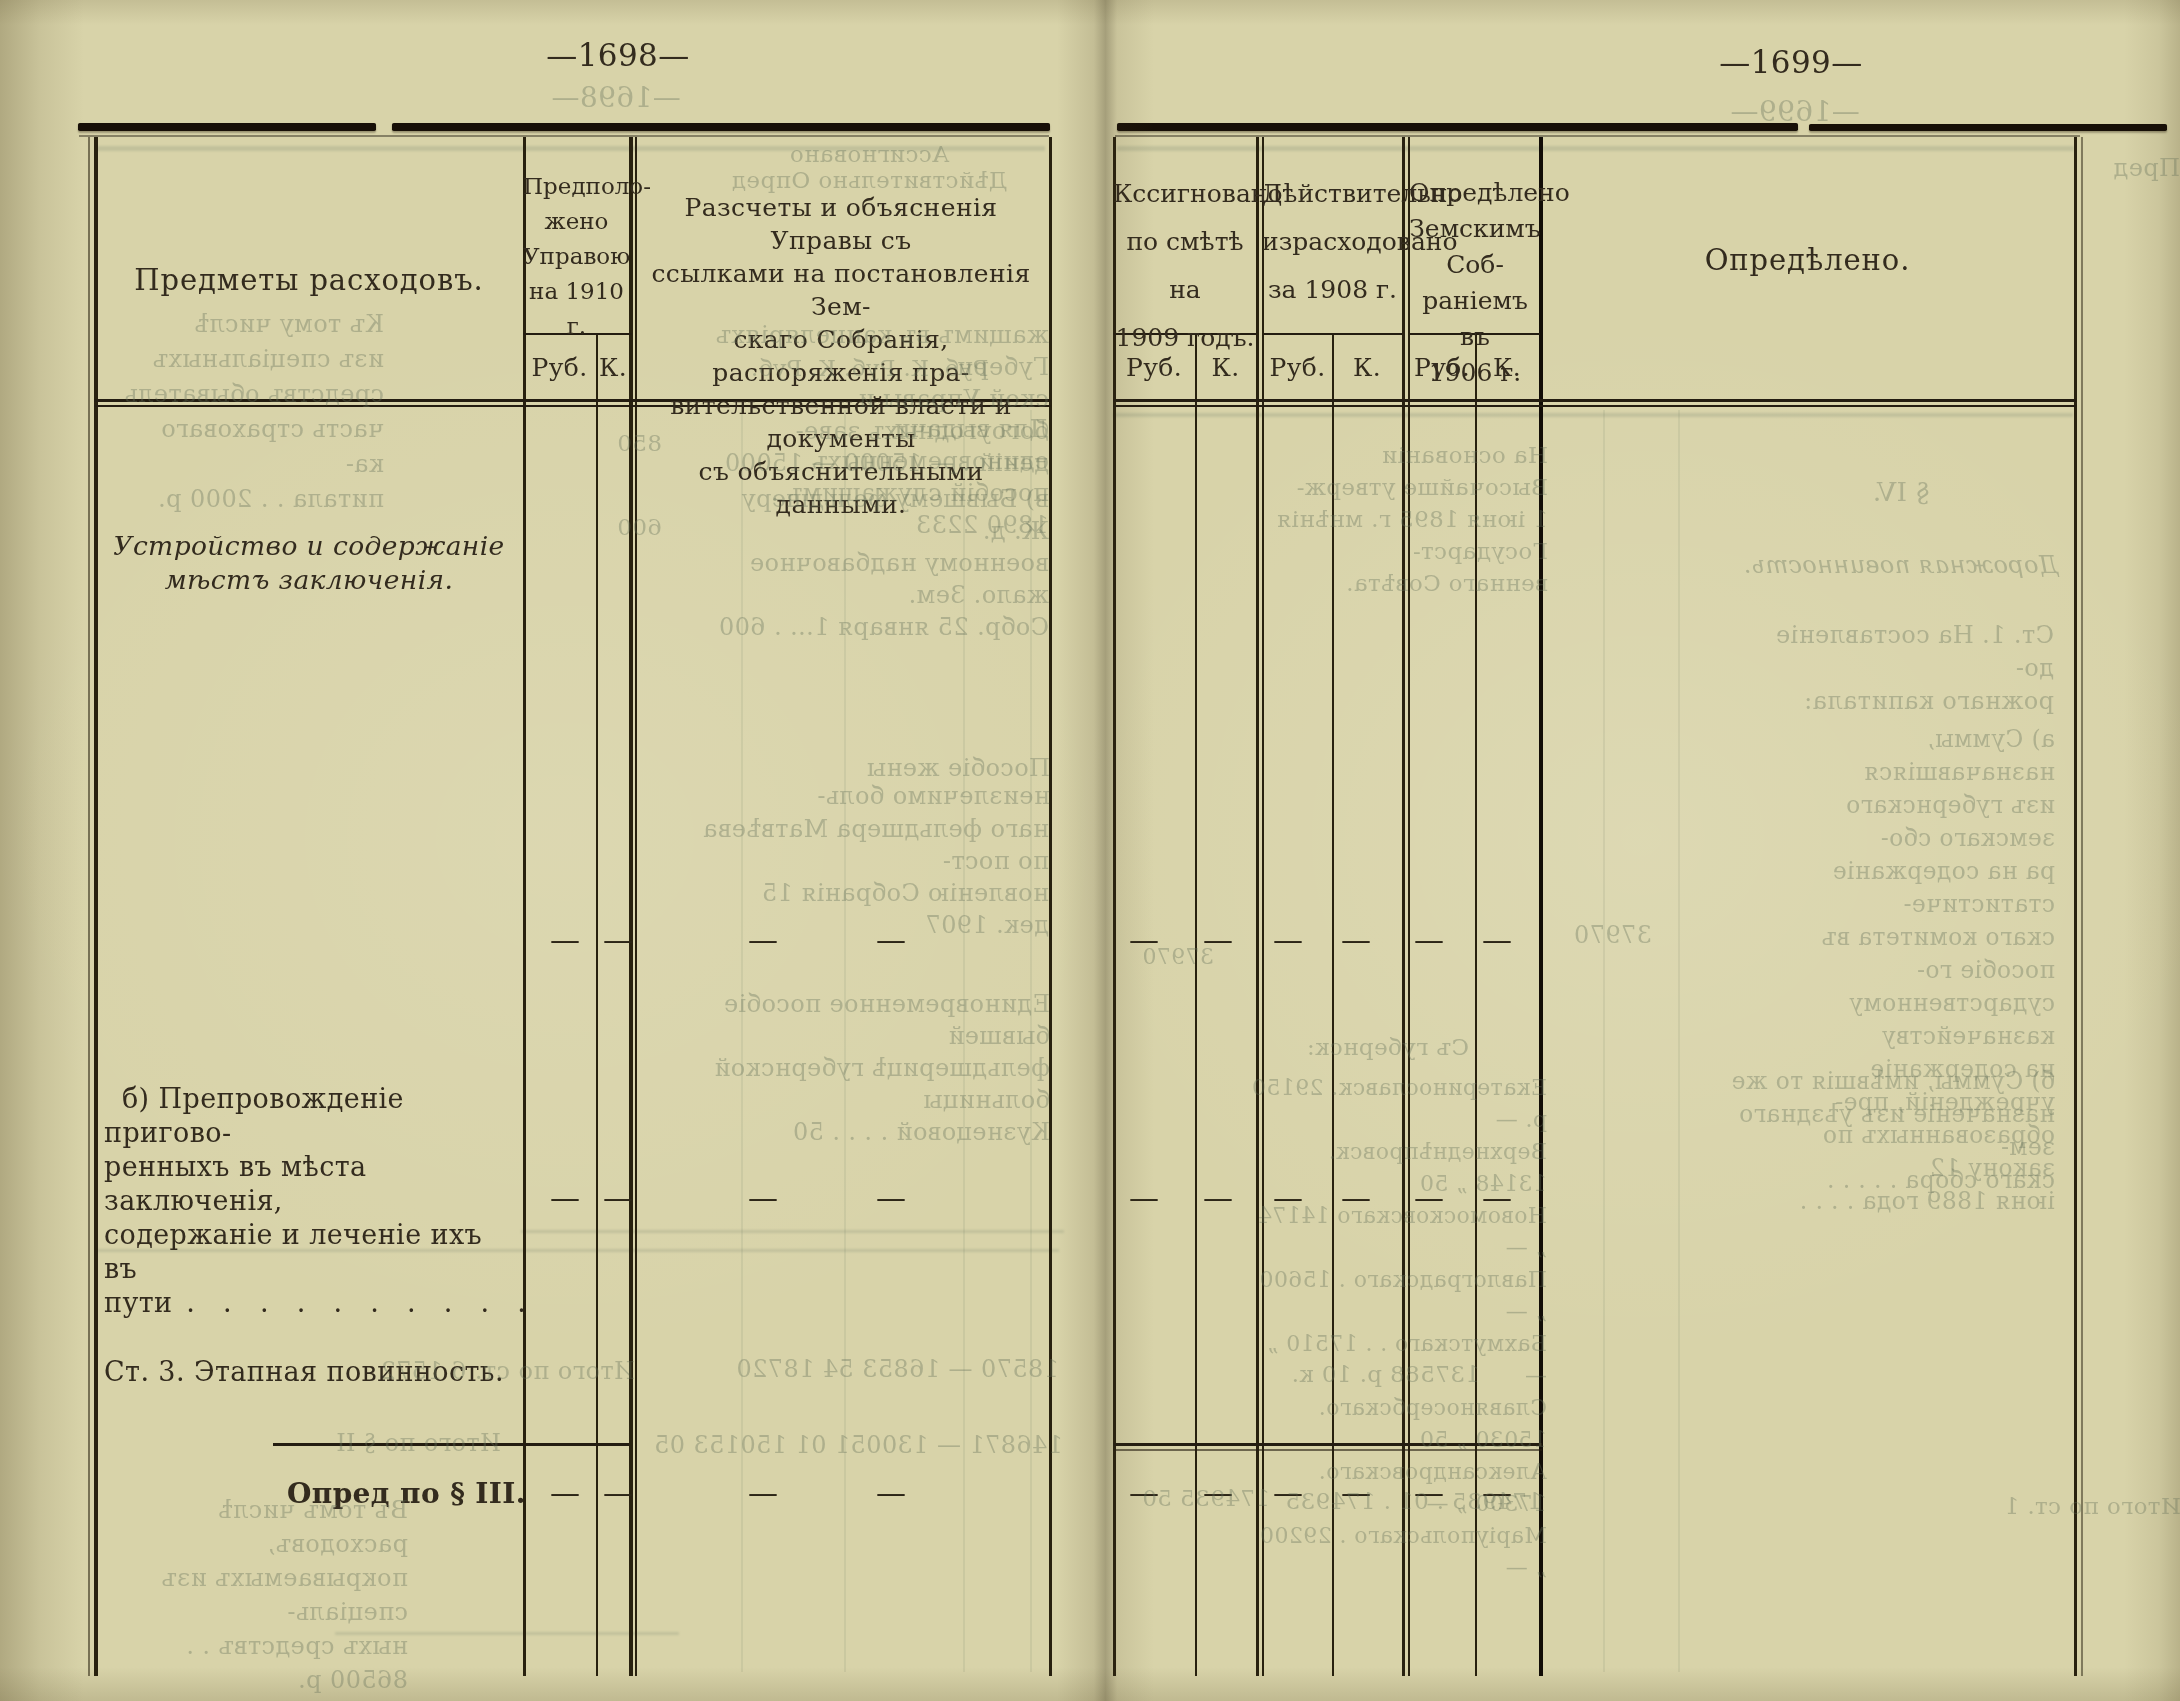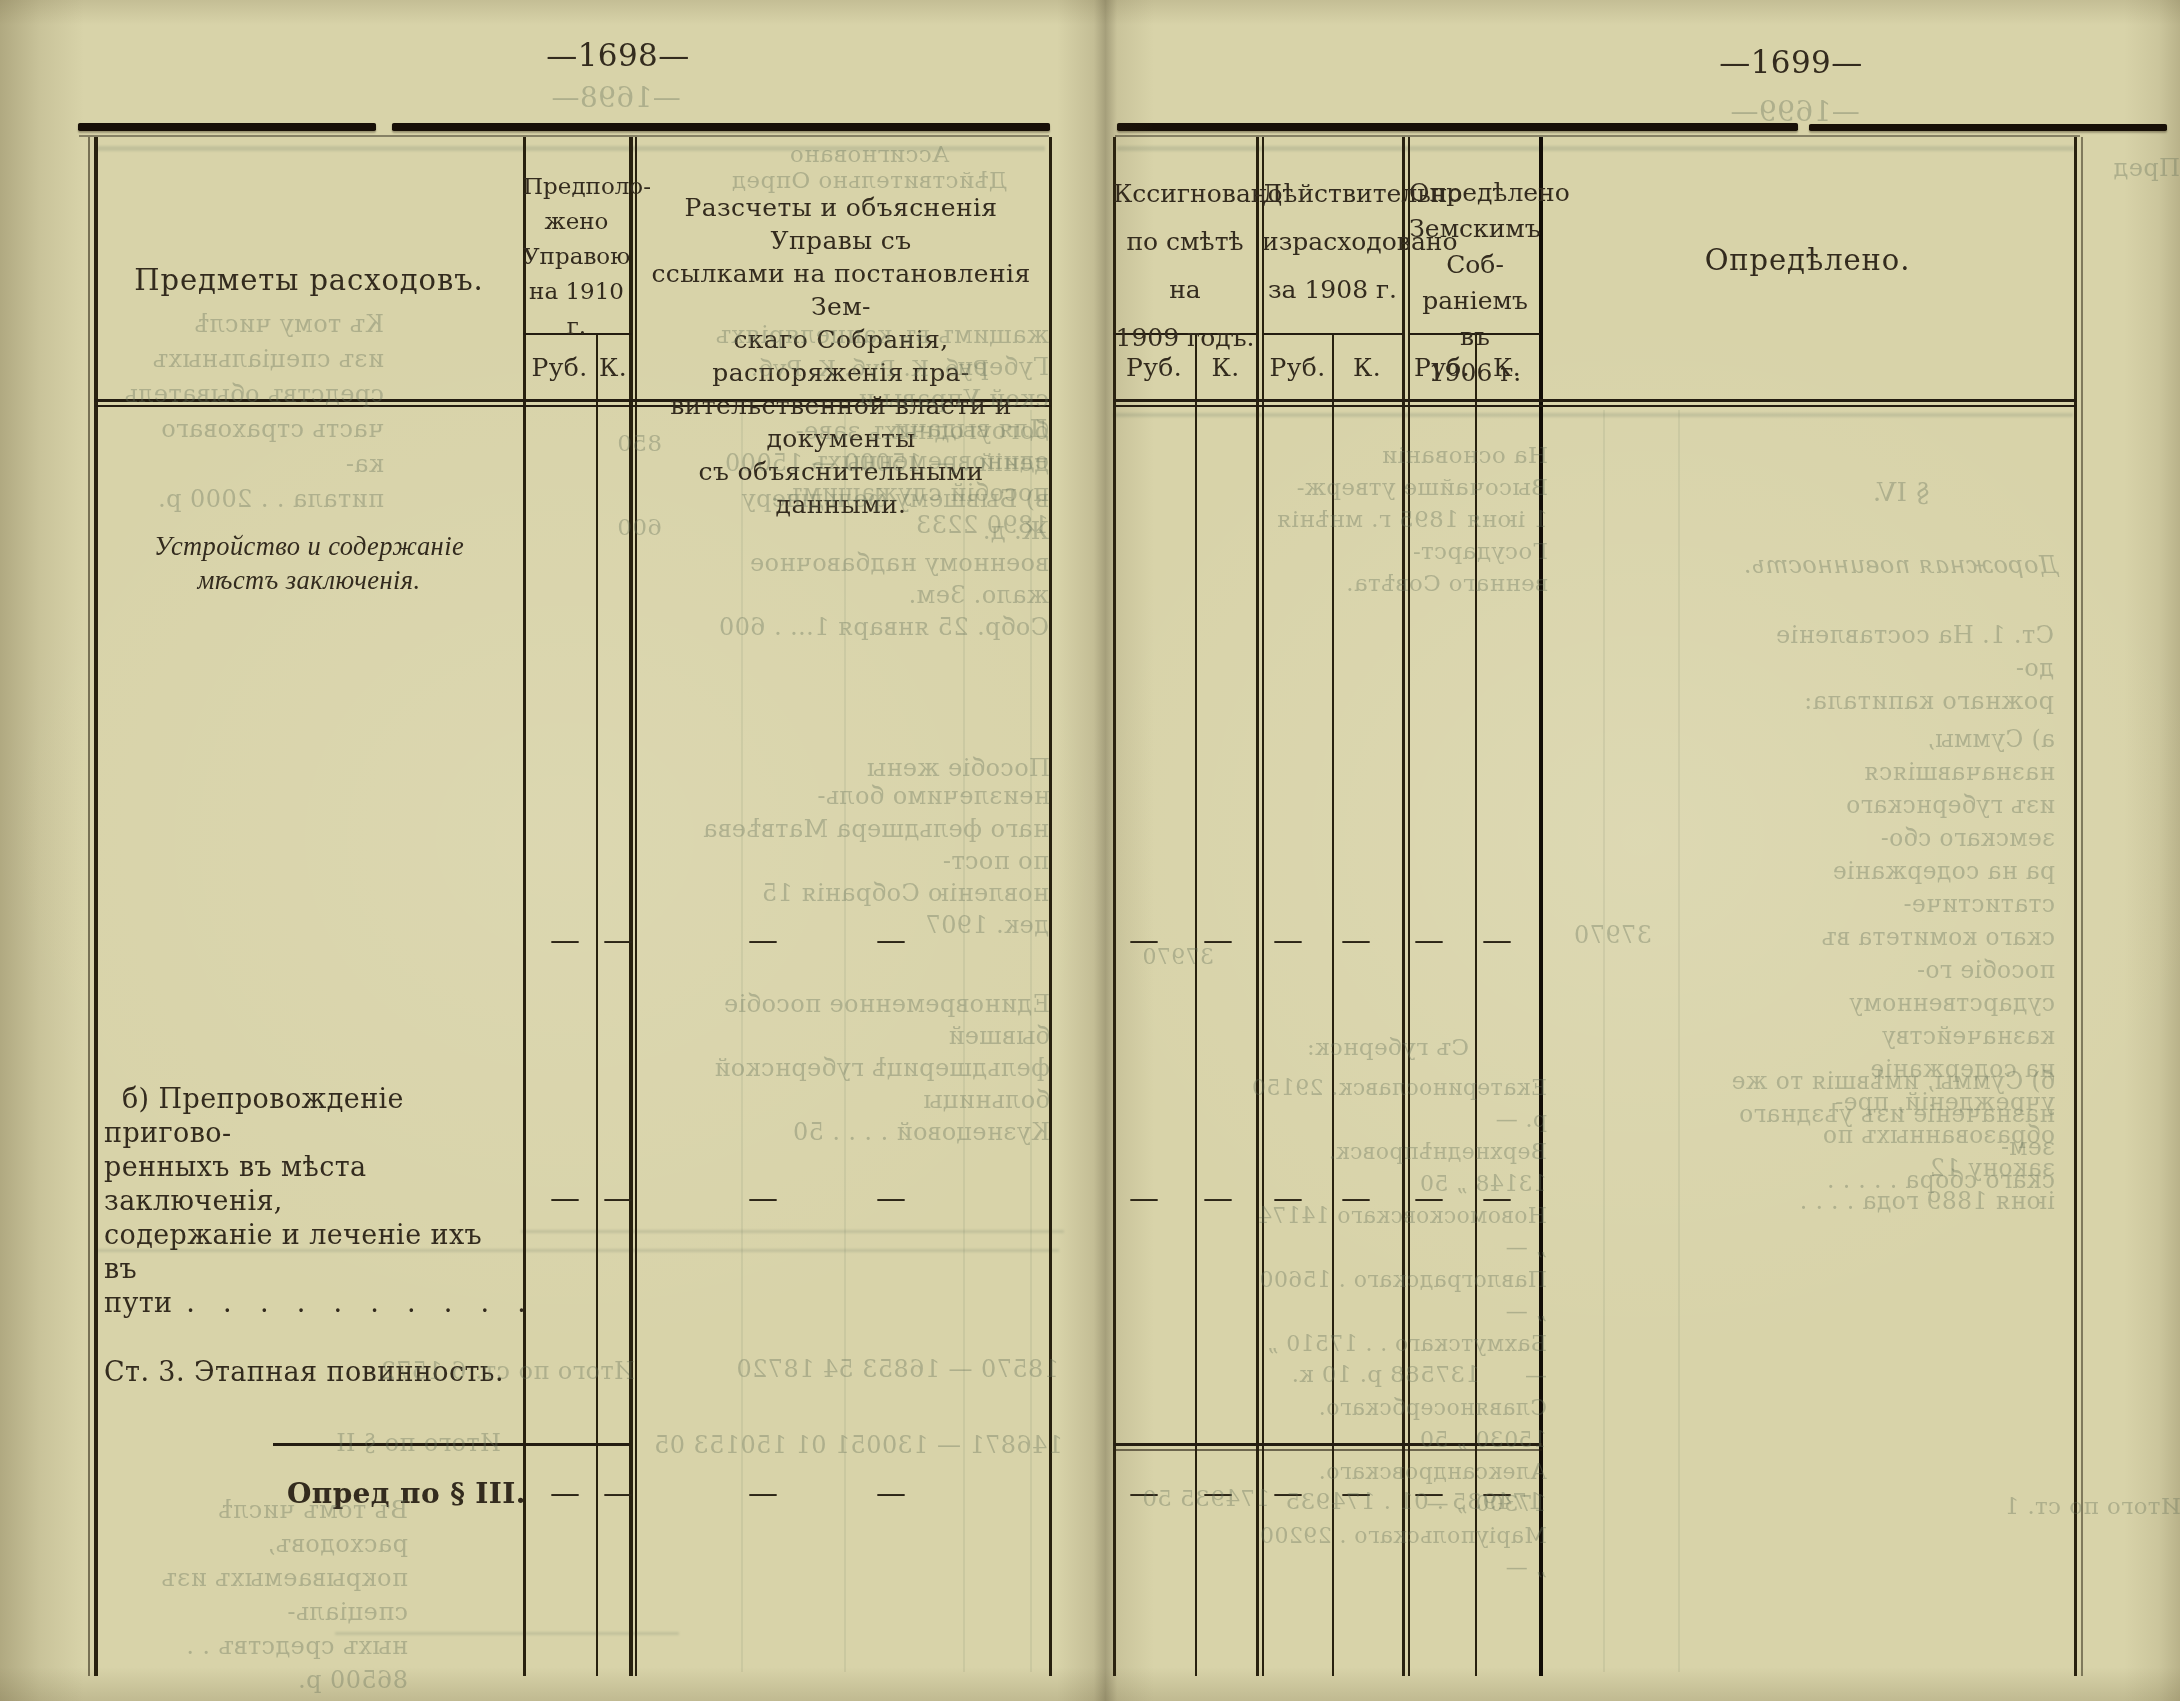--- a/index.html
+++ b/index.html
@@ -124,21 +124,21 @@
 раніемъ въ
 1906 г.</div>
   <div class="txt center" style="left:1541px;top:243px;width:533px;font-size:29px;letter-spacing:0.9px;">Опредѣлено.</div>
   <div class="txt center" style="left:1113px;top:353px;width:82px;font-size:25px;">Руб.</div>
   <div class="txt center" style="left:1195px;top:353px;width:61px;font-size:25px;">К.</div>
   <div class="txt center" style="left:1263px;top:353px;width:69px;font-size:25px;">Руб.</div>
   <div class="txt center" style="left:1332px;top:353px;width:70px;font-size:25px;">К.</div>
   <div class="txt center" style="left:1409px;top:353px;width:66px;font-size:25px;">Руб.</div>
   <div class="txt center" style="left:1475px;top:353px;width:64px;font-size:25px;">К.</div>
 
-  <div class="txt center ital" style="left:95px;top:529px;width:428px;font-size:26.5px;line-height:34px;font-family:Liberation Serif, serif;">Устройство и содержаніе
+  <div class="txt center ital" style="left:95px;top:529px;width:428px;font-size:26.5px;line-height:34px;">Устройство и содержаніе
 мѣстъ заключенія.</div>
   <div class="txt" style="left:104px;top:1082px;width:416px;font-size:27px;line-height:34px;">&nbsp;&nbsp;б) Препровожденіе пригово-
 ренныхъ въ мѣста заключенія,
 содержаніе и леченіе ихъ въ
 пути .  .  .  .  .  .  .  .  .  .</div>
   <div class="txt" style="left:104px;top:1356px;width:416px;font-size:27px;">Ст. 3. Этапная повинность.</div>
   <div class="txt right bold" style="left:95px;top:1477px;width:431px;font-size:28px;">Опред по § III.</div>
 
   <span class="dash" style="left:533px;top:922px;">—</span>
   <span class="dash" style="left:586px;top:922px;">—</span>

